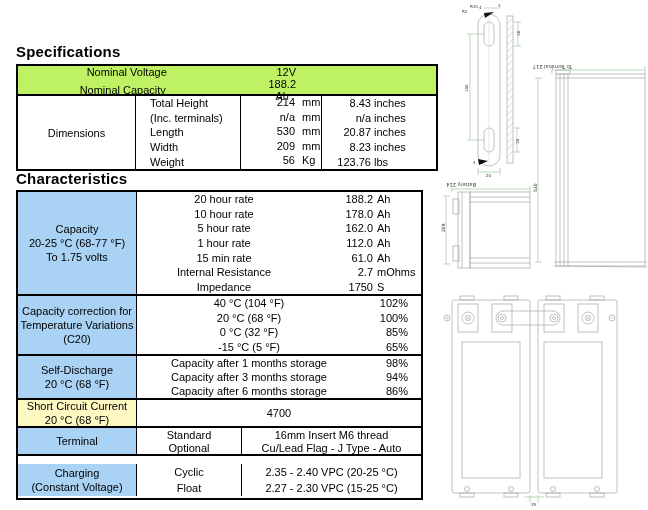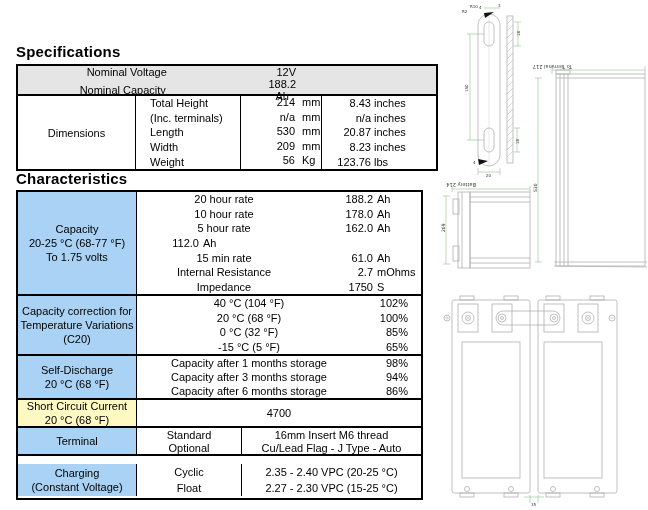--- a/index.html
+++ b/index.html
@@ -59,21 +59,21 @@
   text { font-family:"DejaVu Sans", sans-serif; fill:#333; }
 </style>
 </head>
 <body>
 
 <div id="doc">
 
   <div class="heading" id="spec-heading">Specifications</div>
 
   <div id="spec-table">
-    <div class="spec-hdr" style="background:#e5e5e5">
+    <div class="spec-hdr" style="background:#bef264">
       <div class="hrow">
         <div class="sh-label">Nominal Voltage</div>
         <div class="sh-val">12V</div>
       </div>
       <div class="hrow">
         <div class="sh-label">Nominal Capacity</div>
         <div class="sh-val">188.2 Ah</div>
       </div>
     </div>
     <div class="spec-body">
@@ -162,20 +162,21 @@
             </div>
           </div>
         <div class="crow">
             <div class="clabel">5 hour rate</div>
             <div class="cval">
               <span class="num">162.0</span>
               <span class="unit">Ah</span>
             </div>
           </div>
         <div class="crow">
+            <div class="clabel">1 hour rate</div>
             <div class="cval">
               <span class="num">112.0</span>
               <span class="unit">Ah</span>
             </div>
           </div>
         <div class="crow">
             <div class="clabel">15 min rate</div>
             <div class="cval">
               <span class="num">61.0</span>
               <span class="unit">Ah</span>

